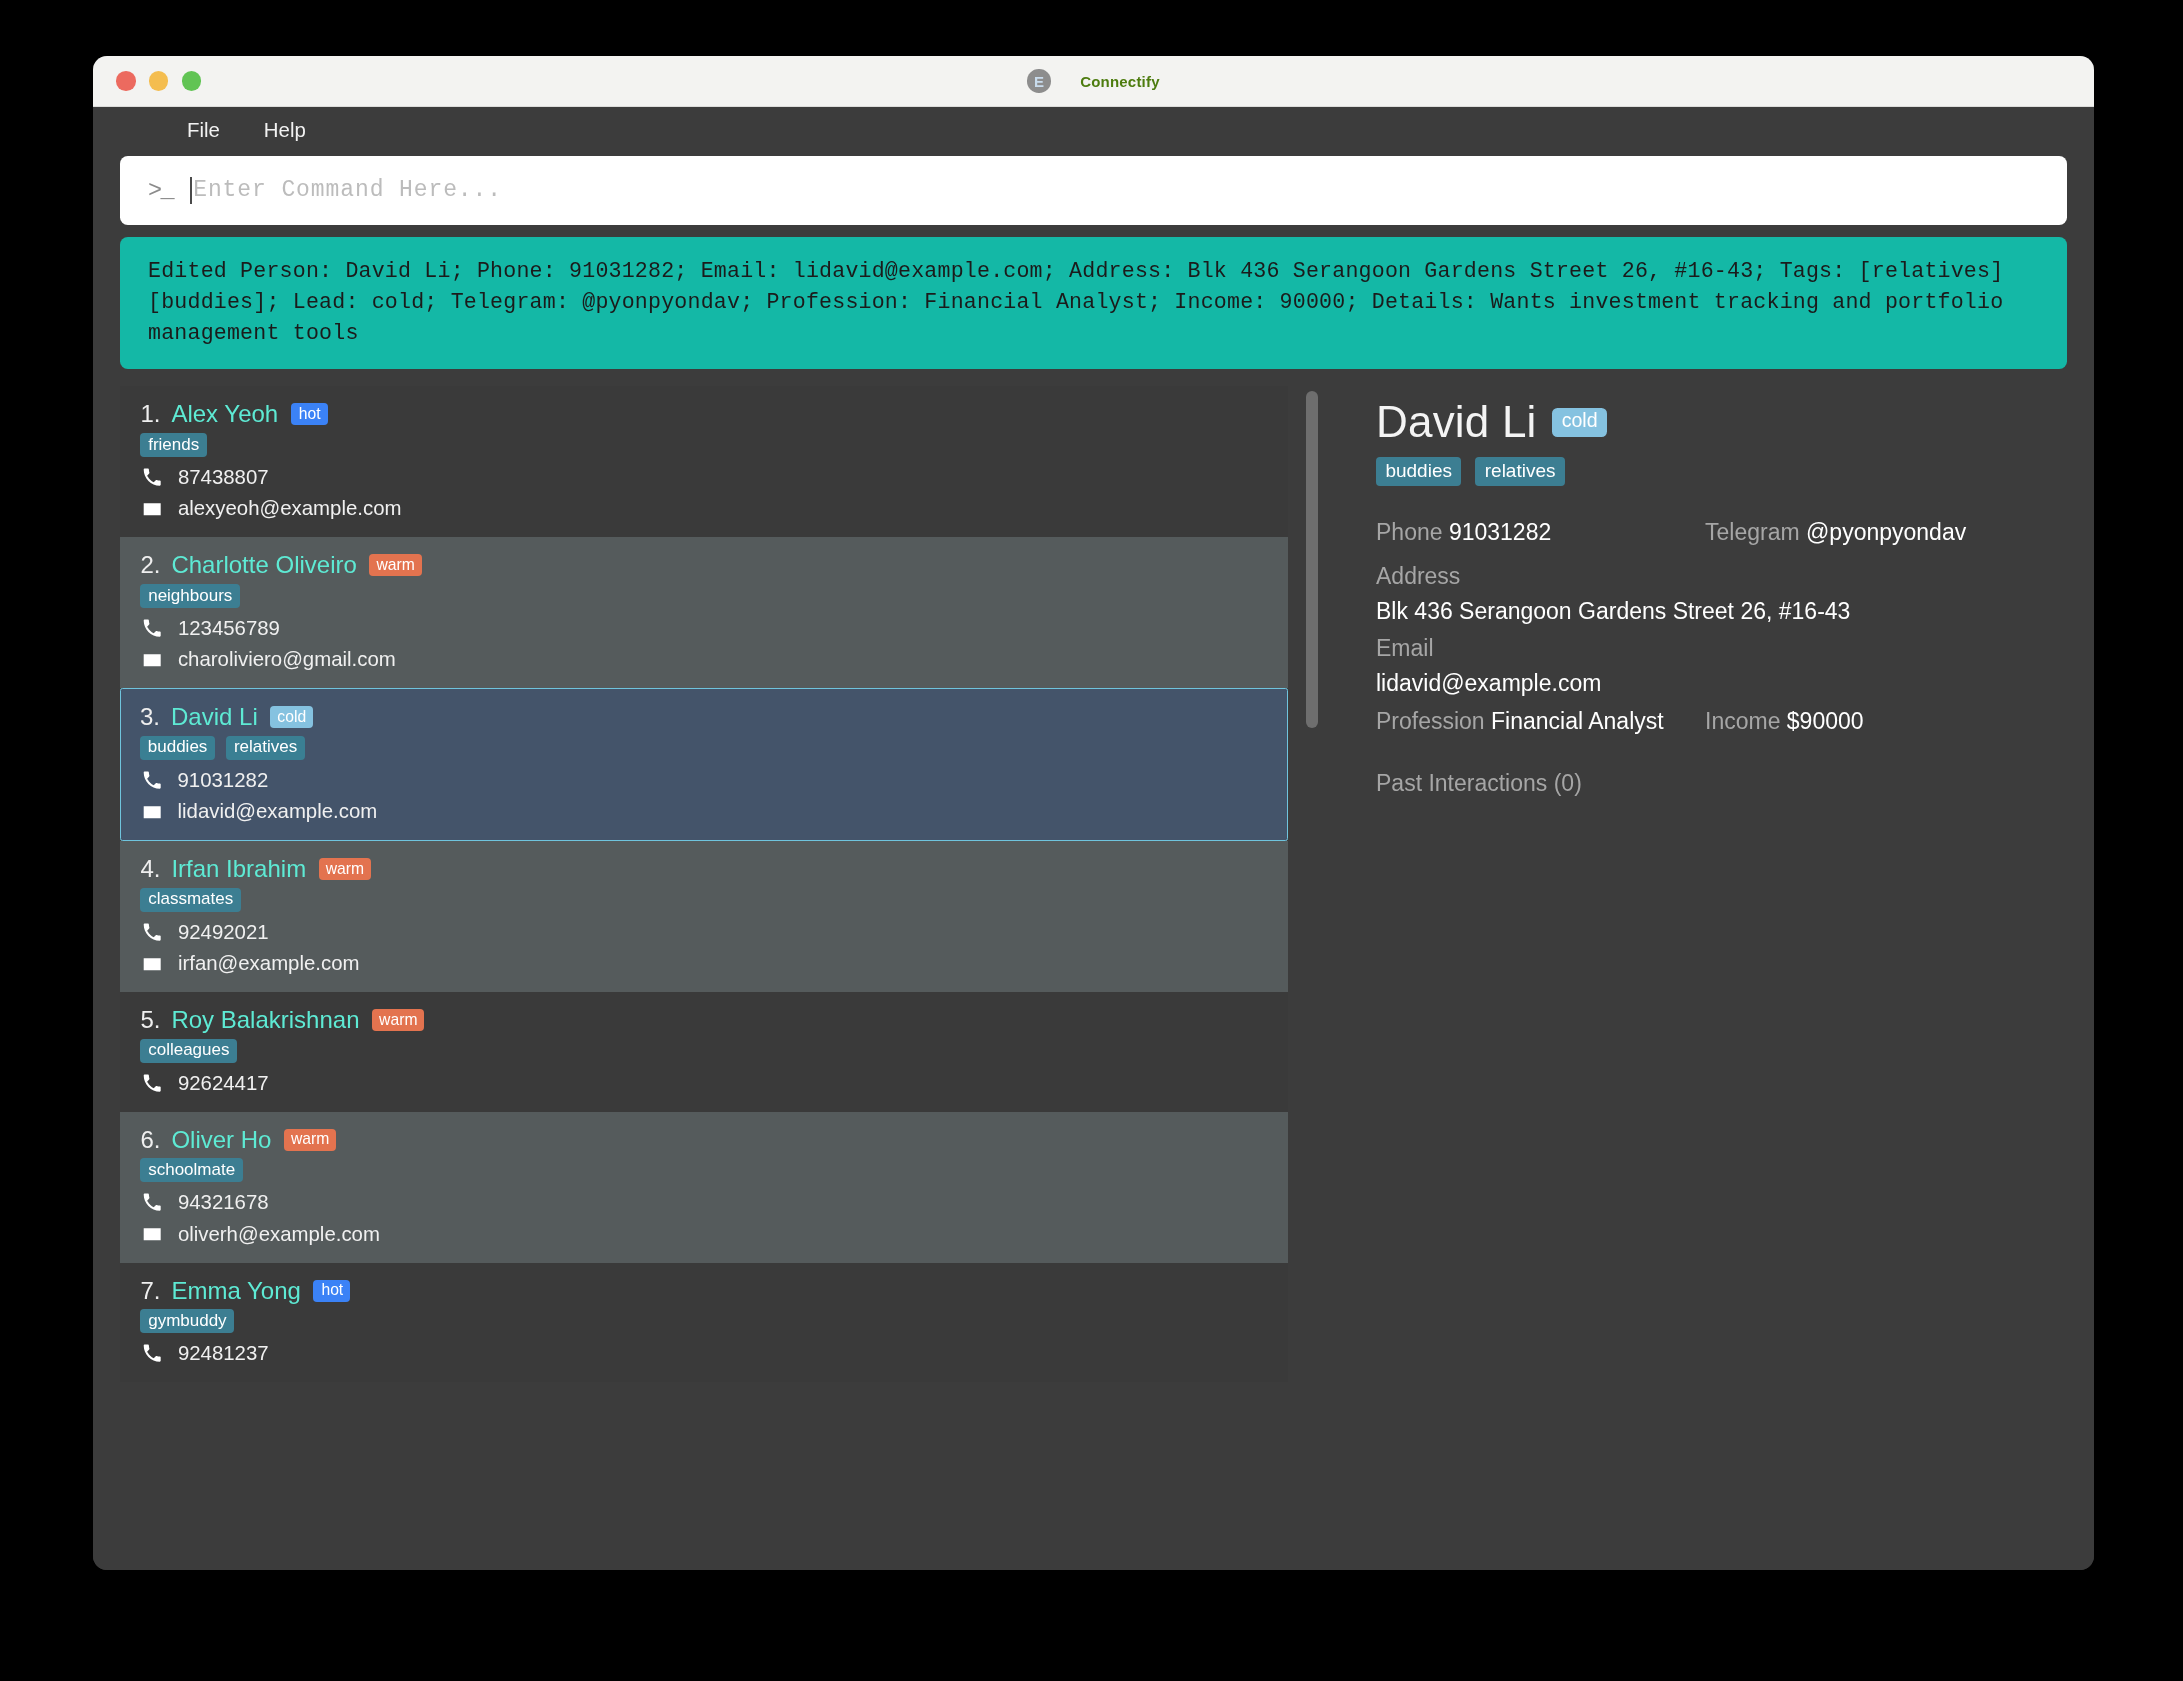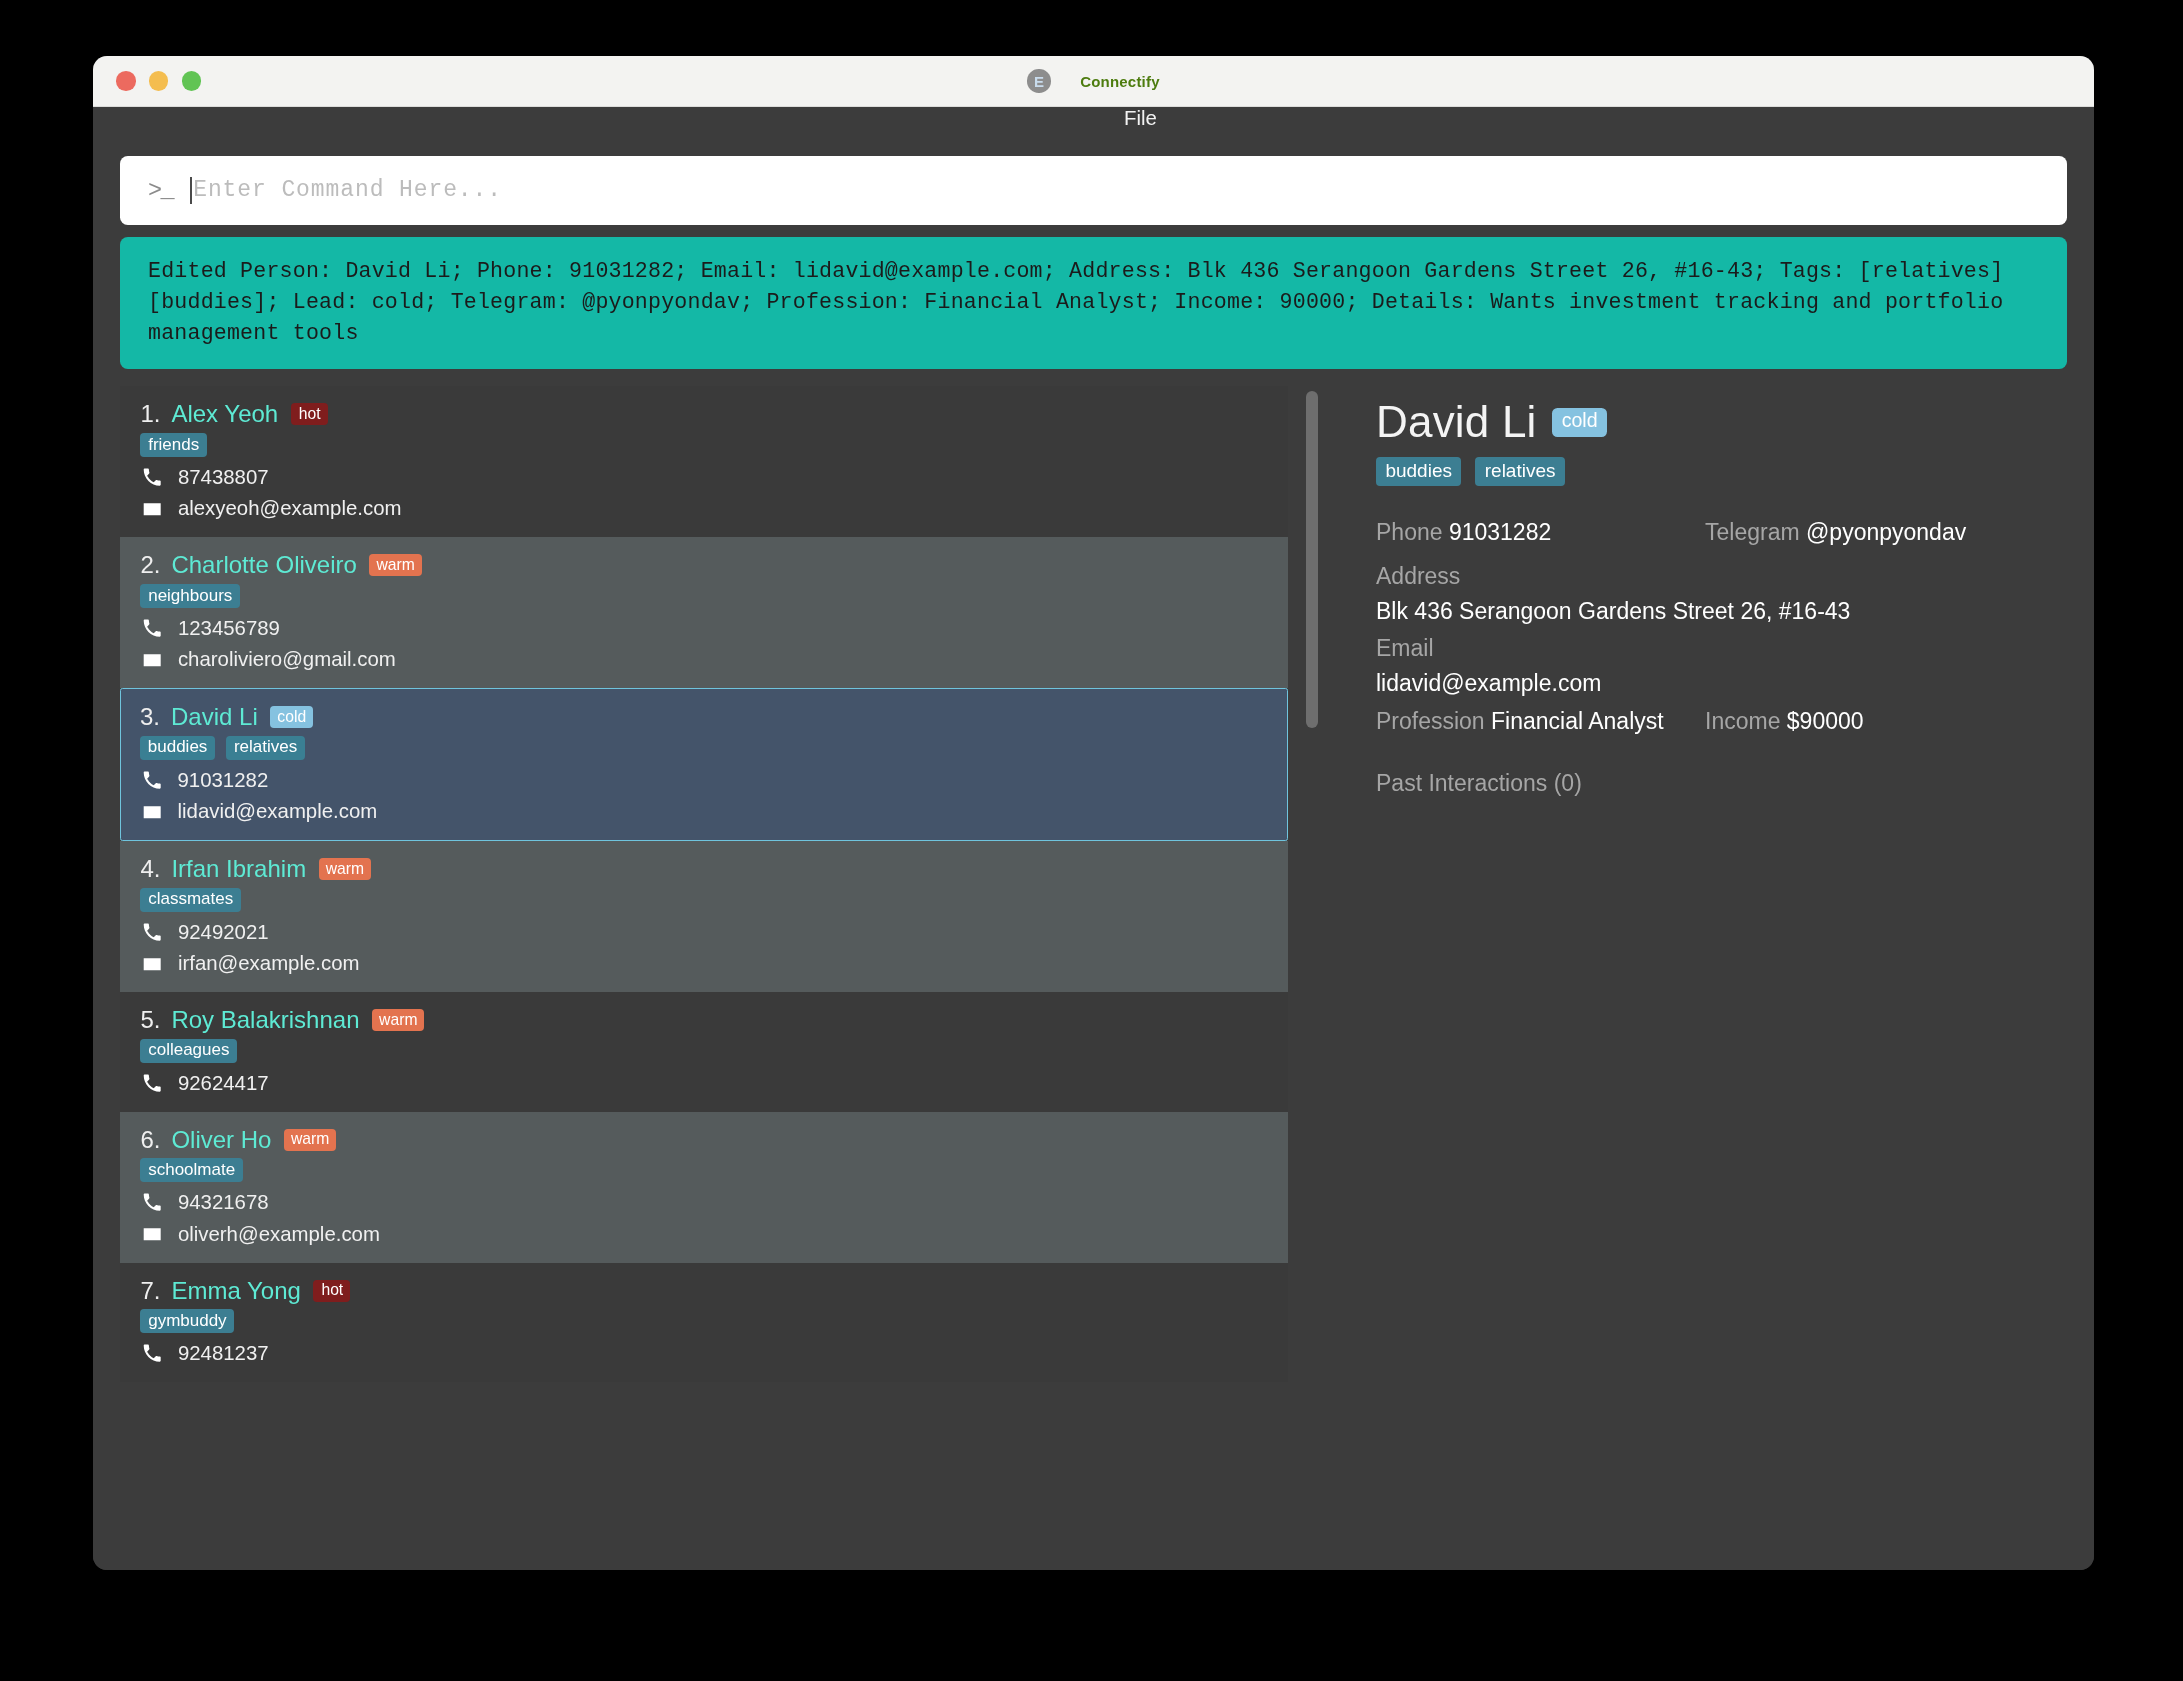--- a/index.html
+++ b/index.html
@@ -82,21 +82,20 @@
   }
 
   
   #menubar {
     height: 47px;
     background: #3c3c3c;
     display: flex;
     align-items: center;
     padding-left: 94px;
     gap: 44px;
-    flex-direction: column;
   }
   .menu-item {
     color: #f2f2f2;
     font-size: 20.4px;
     cursor: default;
   }
 
   
   #appbody {
     background: #3c3c3c;
@@ -209,21 +208,21 @@
     font-size: 24px;
   }
   .lead-badge {
     color: #ffffff;
     font-size: 15.7px;
     padding: 2.4px 7px 3.9px 7px;
     border-radius: 3.9px;
     line-height: 1;
     margin-left: 1.6px;
   }
-  .lead-hot  { background: #7f1d1d; padding-left: 8px; }
+  .lead-hot  { background: #3b82f6; padding-left: 8px; }
   .lead-warm { background: #e3734f; }
   .lead-cold { background: #85c2e0; }
 
   .tag-row {
     display: flex;
     gap: 11px;
     margin-bottom: 7.8px;
   }
   .tag {
     background: #3c7e92;

